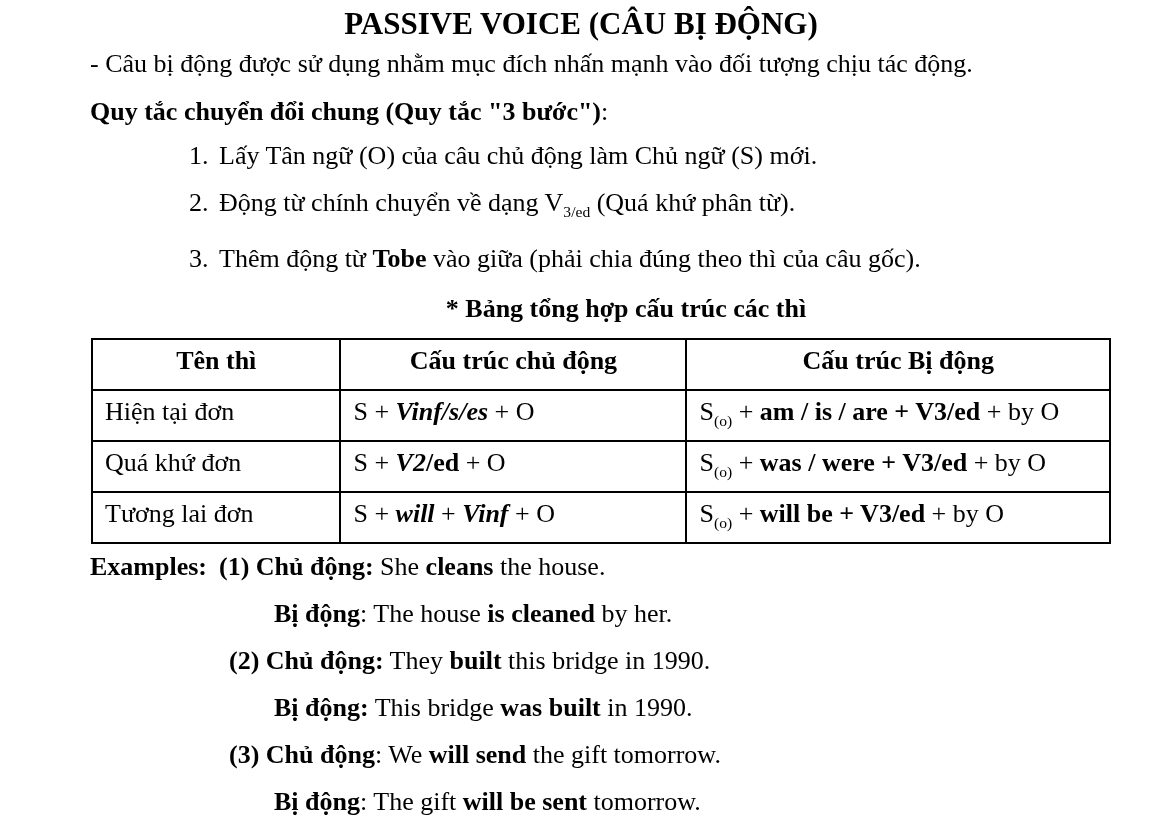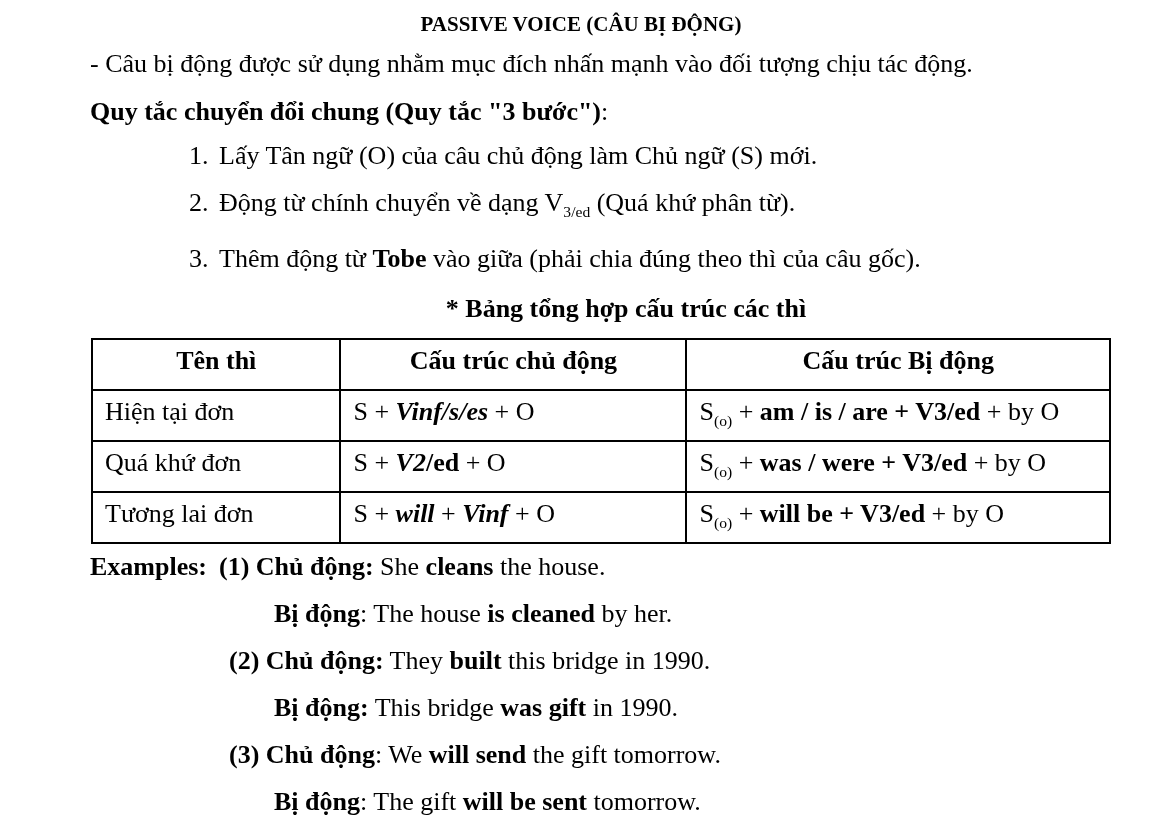--- a/index.html
+++ b/index.html
@@ -12,21 +12,21 @@
     font-size: 26px;
     overflow: hidden;
   }
   .b   { font-weight: bold; }
   .i   { font-style: italic; }
   .sub { vertical-align: sub; font-size: 0.6em; }
 
   .title {
     text-align: center;
     font-weight: bold;
-    font-size: 21px;
+    font-size: 31px;
     line-height: 36px;
     padding-top: 6px;
   }
   .intro {
     margin: 6px 0 0 90px;
     line-height: 32px;
   }
   .rule-heading {
     margin: 16px 0 0 90px;
     line-height: 32px;
@@ -122,18 +122,18 @@
       <td><span>S + </span><span class="b i">will</span><span> + </span><span class="b i">Vinf</span><span> + O</span></td>
       <td><span>S</span><span class="sub">(o)</span><span> + </span><span class="b">will be + V3/ed</span><span> + by O</span></td>
     </tr>
   </tbody>
     </table>
 
   <div class="examples">
     <div class="ex-line first"><span class="b">Examples:</span><span class="ex-gap"></span><span><span class="b">(1) Chủ động:</span><span> She </span><span class="b">cleans</span><span> the house.</span></span></div>
     <div class="ex-line passive"><span><span class="b">Bị động</span><span>: The house </span><span class="b">is cleaned</span><span> by her.</span></span></div>
     <div class="ex-line"><span><span class="b">(2) Chủ động:</span><span> They </span><span class="b">built</span><span> this bridge in 1990.</span></span></div>
-    <div class="ex-line passive"><span><span class="b">Bị động:</span><span> This bridge </span><span class="b">was gift</span><span> in 1990.</span></span></div>
+    <div class="ex-line passive"><span><span class="b">Bị động:</span><span> This bridge </span><span class="b">was built</span><span> in 1990.</span></span></div>
     <div class="ex-line"><span><span class="b">(3) Chủ động</span><span>: We </span><span class="b">will send</span><span> the gift tomorrow.</span></span></div>
     <div class="ex-line passive"><span><span class="b">Bị động</span><span>: The gift </span><span class="b">will be sent</span><span> tomorrow.</span></span></div>
   </div>
 
 </div>
 
 </body></html>

